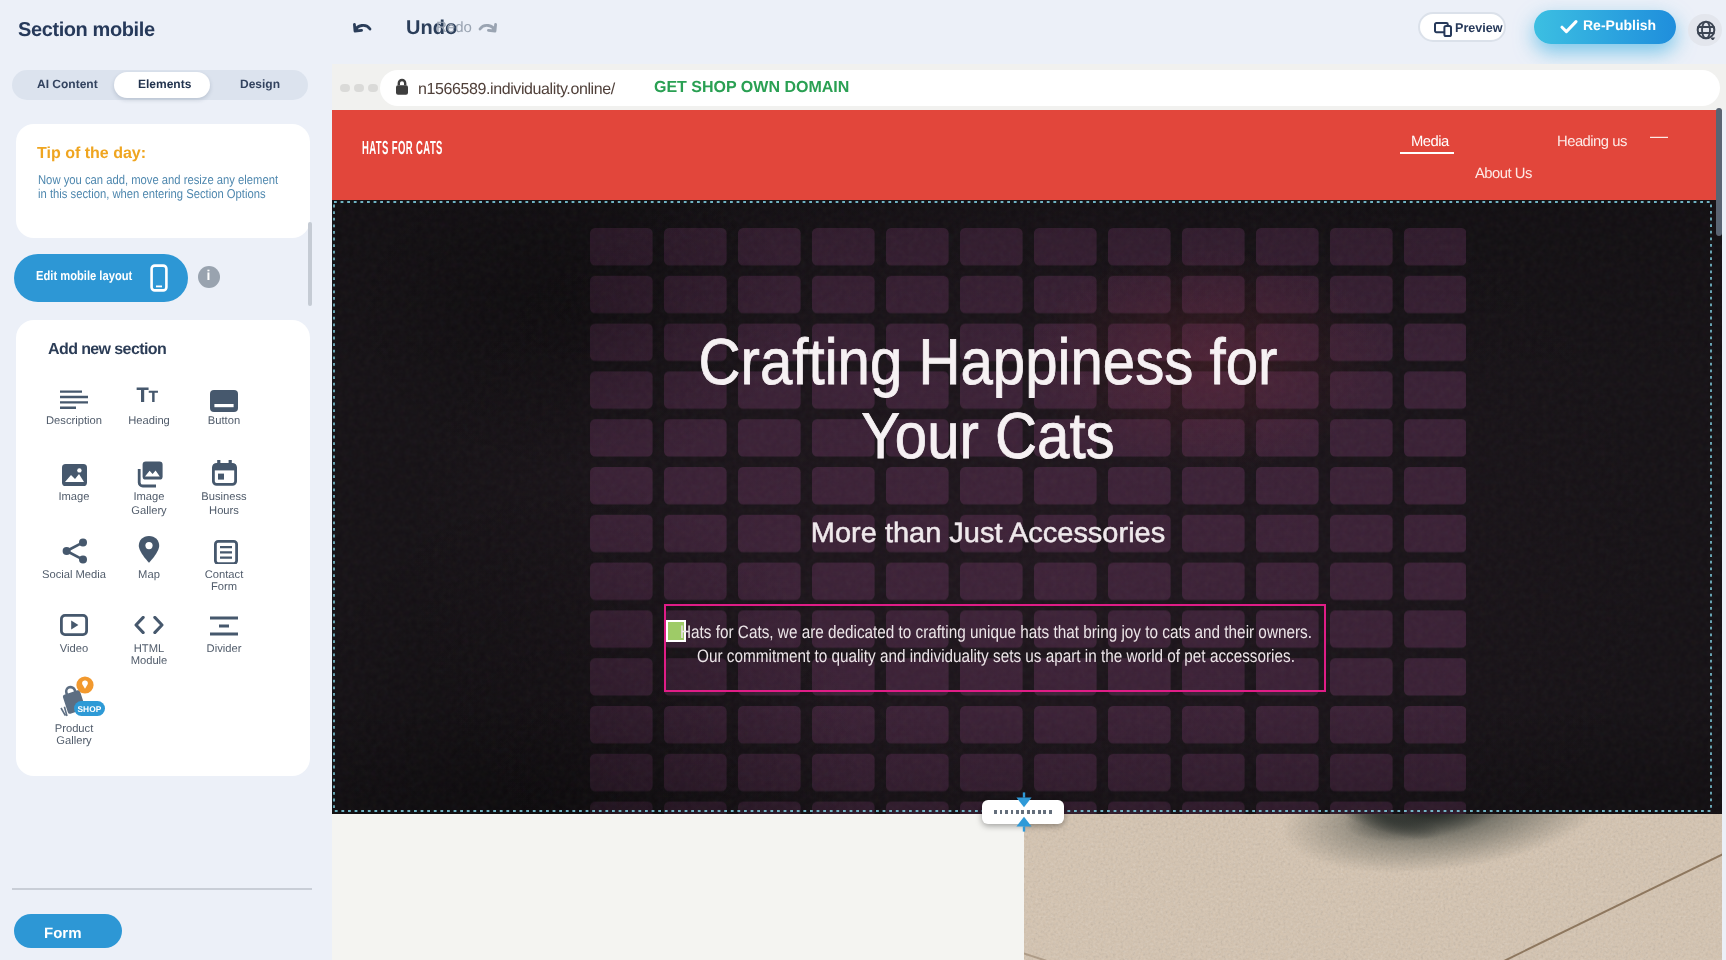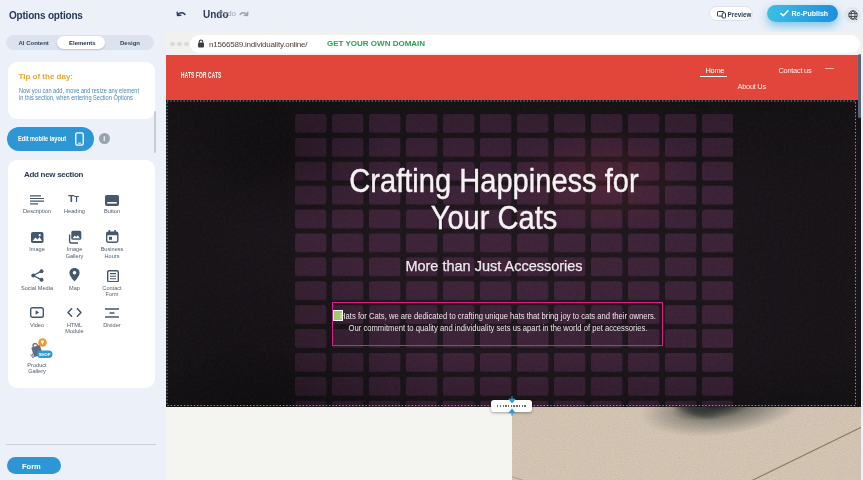--- a/index.html
+++ b/index.html
@@ -6,21 +6,21 @@
   body{width:863px;height:480px;overflow:hidden;background:#ecf0f8;font-family:"Liberation Sans",sans-serif;}
   .abs{position:absolute;}
   #stage{position:relative;width:863px;height:480px;}
   .navy{color:#26395a;}
   .pill{border-radius:999px;}
 </style>
 </head>
 <body>
 <div id="stage">
 
-  <div class="abs navy" style="left:9px;top:9.5px;font-size:10px;font-weight:bold;letter-spacing:-0.2px;">Options options</div>
+  <div class="abs navy" style="left:9px;top:9.5px;font-size:10px;font-weight:bold;letter-spacing:-0.2px;">Section mobile</div>
 
   <div class="abs" style="left:176px;top:8px;width:120px;height:12px;">
     <svg class="abs" style="left:0;top:2px" width="11" height="8" viewBox="0 0 11 8">
         <path d="M1.5 5.5 C2.5 2.5 7 1.5 9 4.5 M1.5 5.5 L1.2 2.2 M1.5 5.5 L4.8 5.2" stroke="#2b3e5a" stroke-width="1.4" fill="none" stroke-linecap="round"></path>
       </svg>
     <span class="abs" style="left:27px;top:1px;font-size:10px;font-weight:bold;color:#2b3e5a;">Undo</span>
     <span class="abs" style="left:42px;top:1px;font-size:7.5px;font-weight:normal;color:#9aa4b2;">Redo</span>
     <svg class="abs" style="left:62px;top:2px" width="11" height="8" viewBox="0 0 11 8">
         <path d="M9.5 5.5 C8.5 2.5 4 1.5 2 4.5 M9.5 5.5 L9.8 2.2 M9.5 5.5 L6.2 5.2" stroke="#9aa4b2" stroke-width="1.4" fill="none" stroke-linecap="round"></path>
       </svg>
@@ -163,30 +163,30 @@
   <div class="abs" style="left:166px;top:32px;width:697px;height:23px;background:#f1f1ef;"></div>
   <div class="abs pill" style="left:170px;top:41.5px;width:4.5px;height:4.5px;background:#dadad8;"></div>
   <div class="abs pill" style="left:177px;top:41.5px;width:4.5px;height:4.5px;background:#dadad8;"></div>
   <div class="abs pill" style="left:184px;top:41.5px;width:4.5px;height:4.5px;background:#dadad8;"></div>
   <div class="abs" style="left:190px;top:34.5px;width:670px;height:18px;background:#fff;border-radius:9px;"></div>
   <svg class="abs" style="left:197px;top:39px" width="8" height="9" viewBox="0 0 8 9">
     <rect x="1" y="3.6" width="6" height="4.8" rx="1" fill="#3e3e3e"></rect>
     <path d="M2.4 3.6 V2.6 a1.6 1.6 0 0 1 3.2 0 V3.6" fill="none" stroke="#3e3e3e" stroke-width="1.2"></path>
   </svg>
   <span class="abs" style="left:209px;top:39.5px;font-size:8px;color:#50403a;letter-spacing:-0.2px;">n1566589.individuality.online/</span>
-  <span class="abs" style="left:327px;top:39px;font-size:8px;font-weight:bold;color:#2aa053;">GET YOUR OWN DOMAIN</span>
+  <span class="abs" style="left:327px;top:39px;font-size:8px;font-weight:bold;color:#2aa053;">GET SHOP OWN DOMAIN</span>
 
   <div class="abs" style="left:166px;top:55px;width:695px;height:425px;overflow:hidden;background:#19151a;">
 
     <div class="abs" style="left:0;top:0;width:695px;height:45px;background:#e2463b;"></div>
     <span class="abs" style="left:15px;top:14.4px;font-size:9.5px;font-weight:bold;color:#fff;transform:scaleX(.50);transform-origin:left top;white-space:nowrap;letter-spacing:.4px;">HATS FOR CATS</span>
-    <span class="abs" style="left:539.5px;top:10.8px;font-size:7.4px;color:#fff;letter-spacing:-0.25px;">Home</span>
+    <span class="abs" style="left:539.5px;top:10.8px;font-size:7.4px;color:#fff;letter-spacing:-0.25px;">Media</span>
     <div class="abs" style="left:534px;top:20.8px;width:27px;height:1.3px;background:#fff;"></div>
     <span class="abs" style="left:571.5px;top:27px;font-size:7.4px;color:#fdeae7;letter-spacing:-0.25px;">About Us</span>
-    <span class="abs" style="left:612.5px;top:10.8px;font-size:7.4px;color:#fdeae7;letter-spacing:-0.25px;">Contact us</span>
+    <span class="abs" style="left:612.5px;top:10.8px;font-size:7.4px;color:#fdeae7;letter-spacing:-0.25px;">Heading us</span>
     <span class="abs" style="left:659px;top:8px;font-size:9px;color:#fdeae7;">—</span>
 
     <div class="abs" style="left:0;top:45px;width:695px;height:307px;background:#151115;overflow:hidden;padding-left:20px;">
 
       <svg class="abs" style="left:128.5px;top:13.5px" width="438" height="294" viewBox="0 0 438 294">
         <defs>
           <pattern id="tiles" width="37" height="23.9" patternUnits="userSpaceOnUse">
             <rect x="0" y="0" width="31.3" height="18.7" rx="2.6" fill="#371f33"></rect>
           </pattern>
         </defs>

